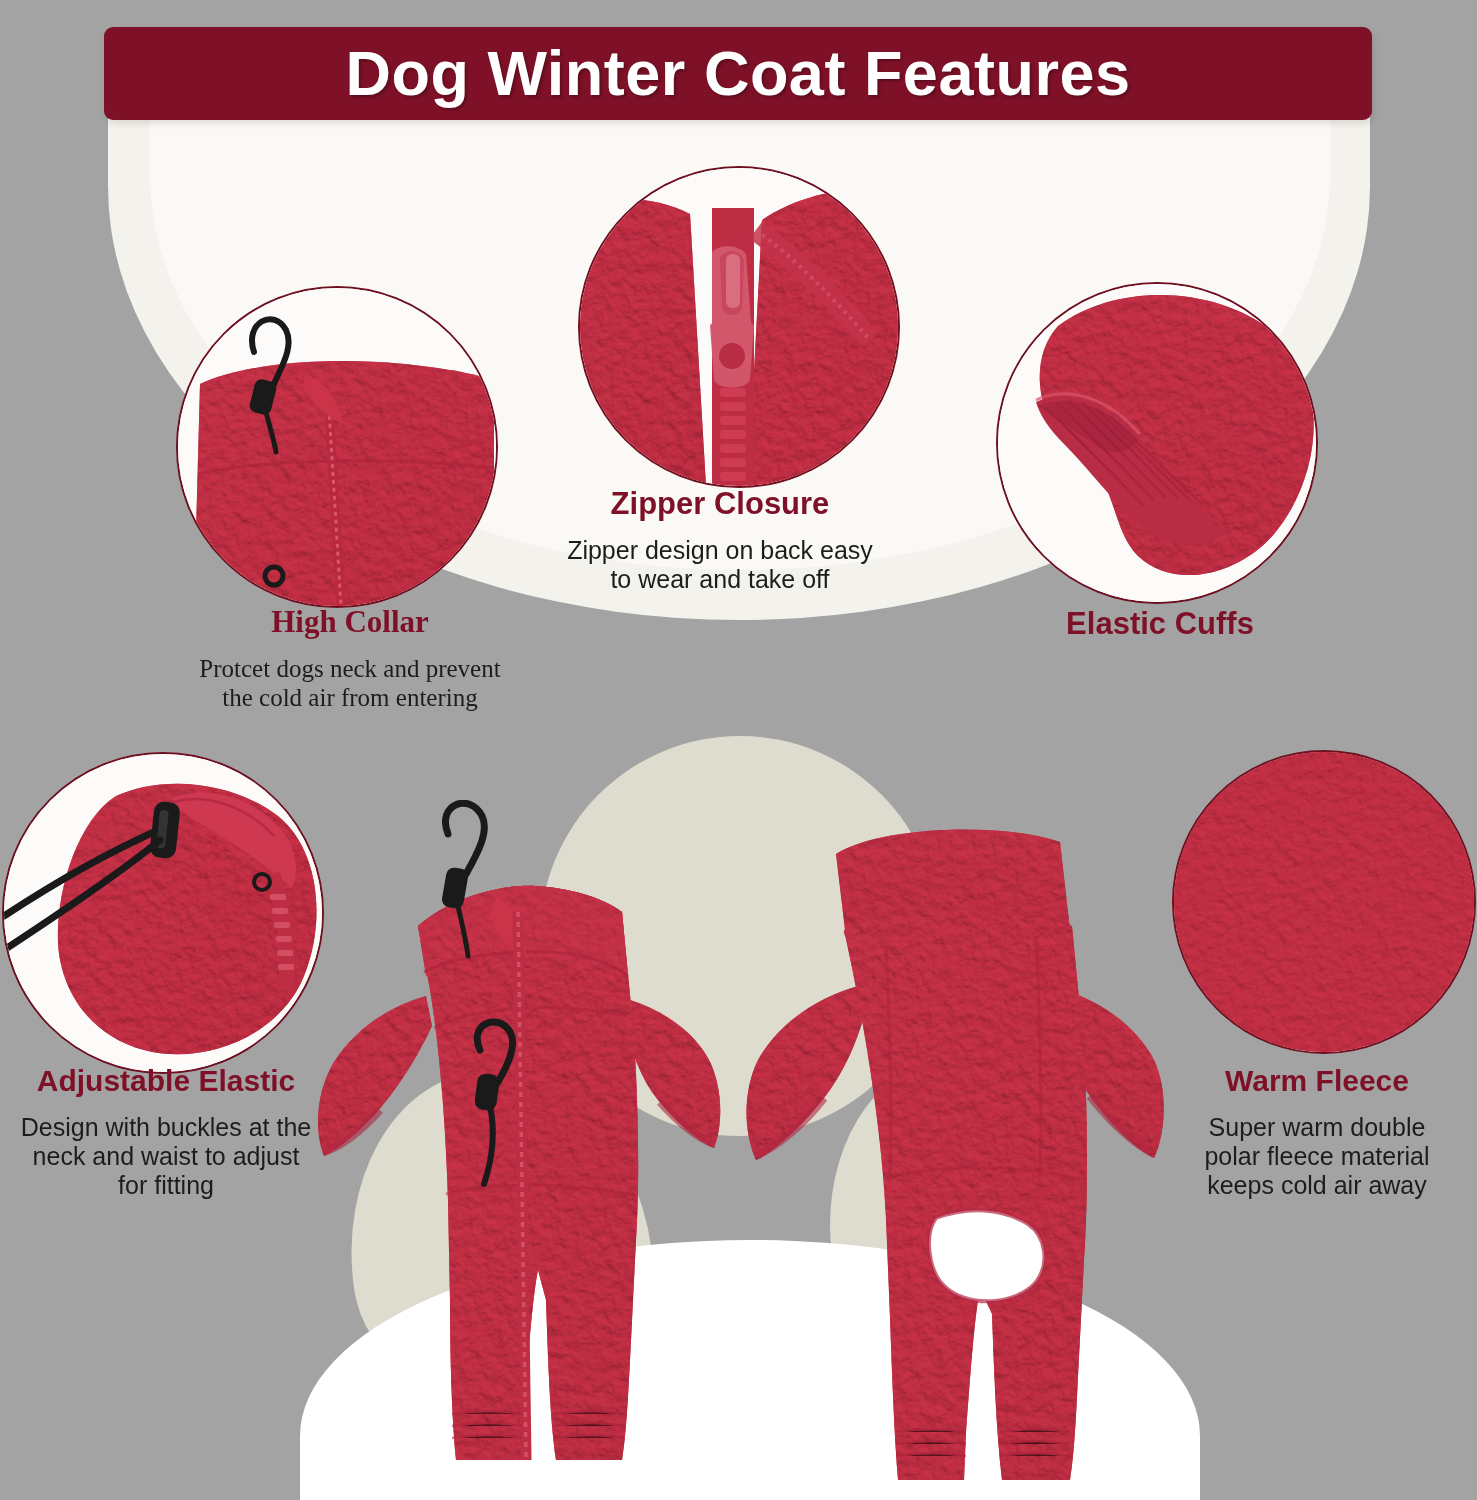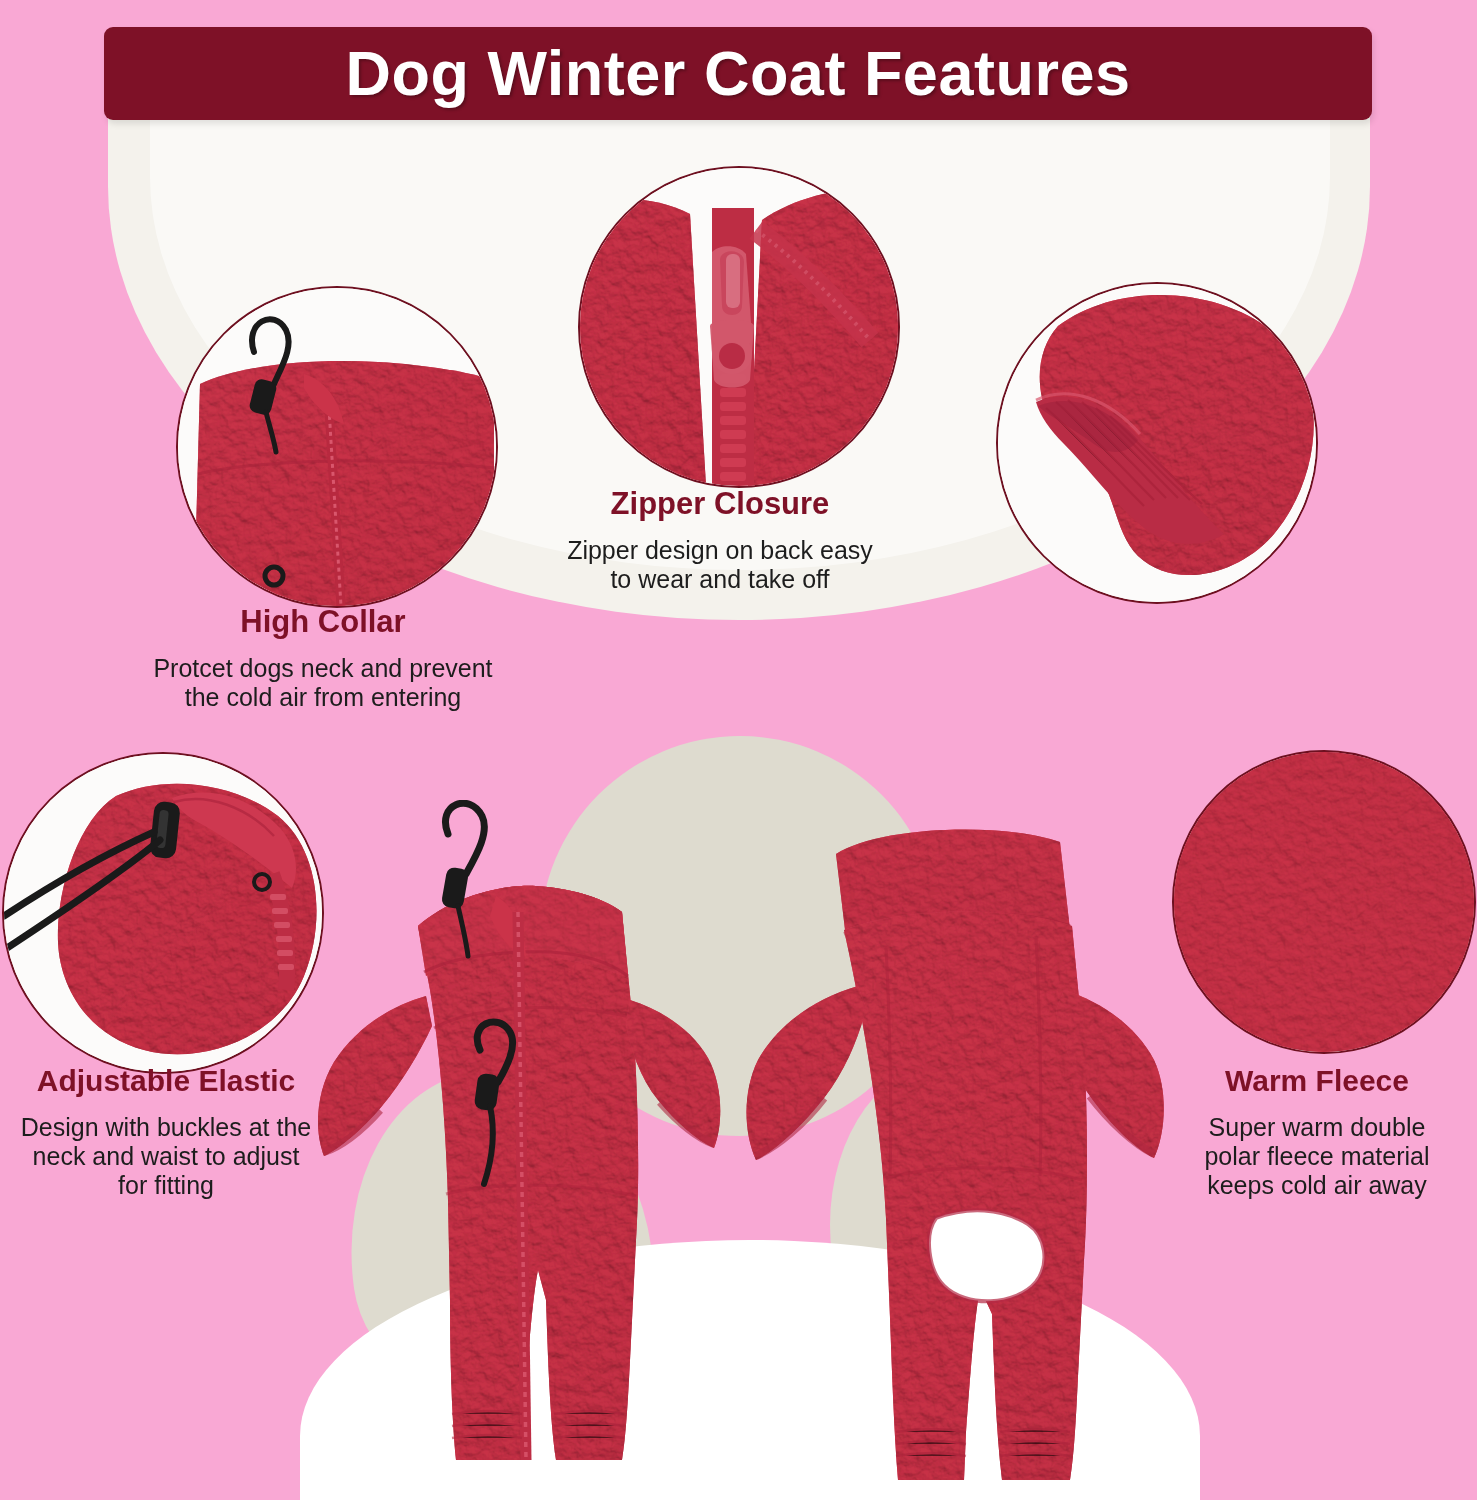--- a/index.html
+++ b/index.html
@@ -4,21 +4,21 @@
 <style>
   html, body {
     margin: 0;
     padding: 0;
     background: #ffffff;
   }
   #page {
     position: relative;
     width: 1477px;
     height: 1500px;
-    background: #f9a8d4;
+    background: #a3a3a3;
     overflow: hidden;
     font-family: "Liberation Sans", sans-serif;
   }
 
   
   .bg-shape { position: absolute; pointer-events: none; }
   #bg-top-arc {
     left: 108px; top: 100px;
     width: 1262px; height: 520px;
     background: #f4f2ec;
@@ -100,21 +100,21 @@
     white-space: nowrap;
   }
   .feature-desc {
     color: #1d1d1d;
     font-size: 25px;
     line-height: 1.16;
     margin: 14px;
     font-weight: 350;
   }
 
-  #txt-high-collar { left: 101px; top: 604px; width: 444px; }
+  #txt-high-collar { left: 128px; top: 604px; width: 444px; font-family: Liberation Serif, serif; }
   #txt-zipper      { left: 517px; top: 486px; width: 406px; }
   #txt-cuffs       { left: 960px; top: 606px; width: 400px; }
   #txt-buckle      { left: 4px;   top: 1064px; width: 324px; }
   #txt-fleece      { left: 1152px;top: 1064px; width: 330px; }
   #txt-buckle .feature-title { font-size: 30px; }
   #txt-fleece .feature-title { font-size: 30px; }
 </style>
 </head>
 <body>
 
@@ -255,20 +255,21 @@
         <path d="M112,132 C140,158 170,190 204,220"></path>
       </g>
 
       <path d="M40,122 C74,108 112,124 140,156 C130,170 112,172 96,160 C74,144 54,134 40,122 Z" fill="#98203a" opacity=".45"></path>
 
       <path d="M38,116 C72,100 112,116 142,150" stroke="#d9566c" stroke-width="3" fill="none" opacity=".7"></path>
     </svg>
   </div>
 
   <div class="feature-text" id="txt-cuffs">
+    <div class="feature-title">Elastic Cuffs</div>
   </div>
 
   <div class="feature-circle" id="circle-buckle" style="left:2px; top:752px; width:318px; height:318px;">
     <svg viewBox="0 0 318 318" preserveAspectRatio="xMidYMid slice">
       <rect width="318" height="318" fill="#fcfbfa"></rect>
 
       <path d="M112,42 C160,20 230,28 274,62 C316,96 322,168 300,222
                C276,282 200,312 140,296 C86,282 56,236 54,188
                C52,136 74,66 112,42 Z" fill="url(#redShade)"></path>
       <path d="M112,42 C160,20 230,28 274,62 C316,96 322,168 300,222

